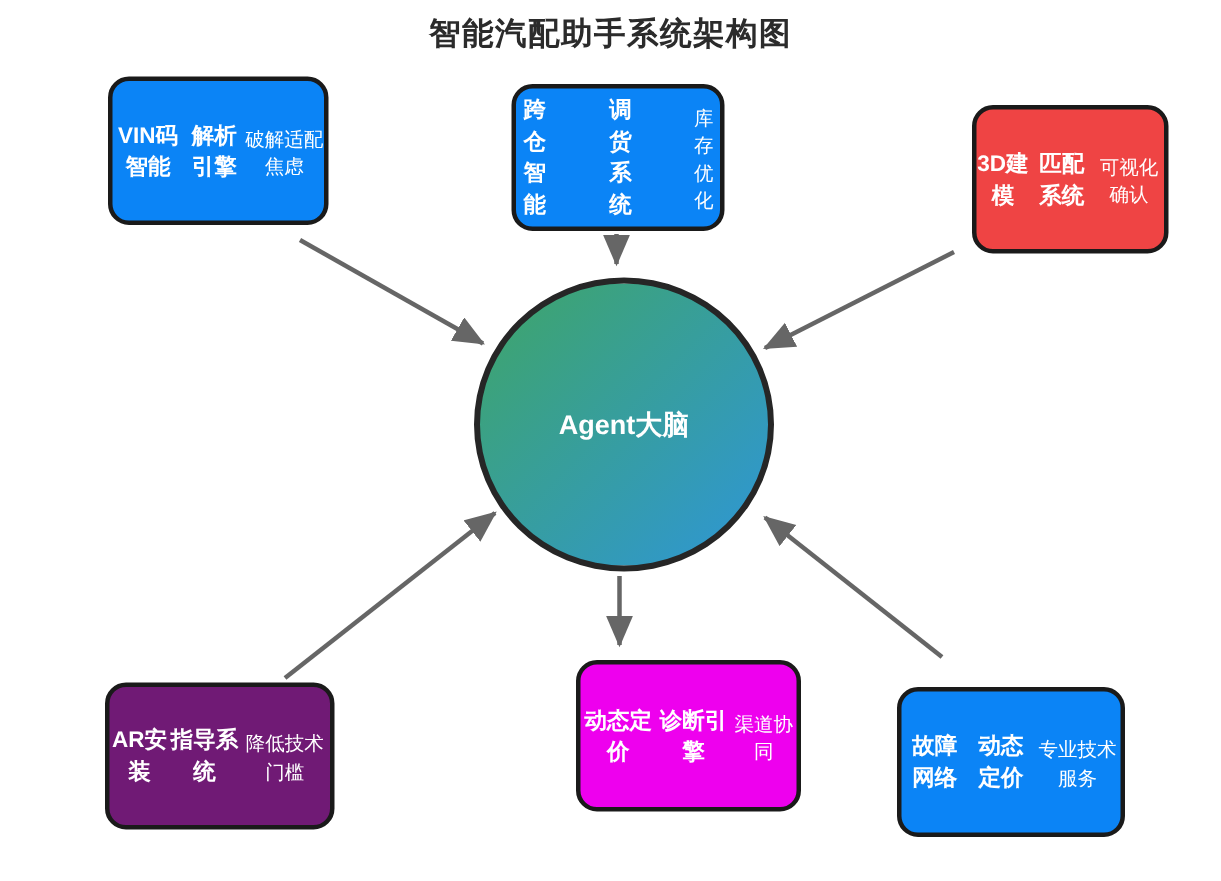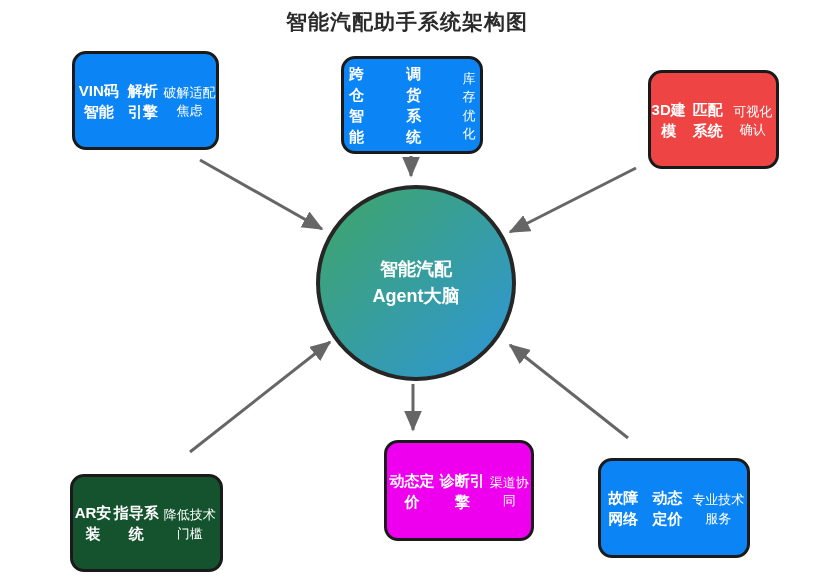--- a/index.html
+++ b/index.html
@@ -77,25 +77,24 @@
     <div class="node-subtitle">库存优化</div>
   </div>
 
   <div class="node pos-modeling" style="background: #ef4444;">
     <div class="node-title">3D建模</div>
     <div class="node-title">匹配系统</div>
     <div class="node-subtitle">可视化确认</div>
   </div>
 
   <div class="hub">
-    <div class="hub-title">智能汽配</div>
     <div class="hub-title">Agent大脑</div>
   </div>
 
-  <div class="node pos-ar" style="background: #14532d; margin-top: 19px;">
+  <div class="node pos-ar" style="background: #701a75;">
     <div class="node-title">AR安装</div>
     <div class="node-title">指导系统</div>
     <div class="node-subtitle">降低技术门槛</div>
   </div>
 
   <div class="node pos-pricing" style="background: rgb(238, 0, 238); margin-left: 42px;">
     <div class="node-title">动态定价</div>
     <div class="node-title">诊断引擎</div>
     <div class="node-subtitle">渠道协同</div>
   </div>

